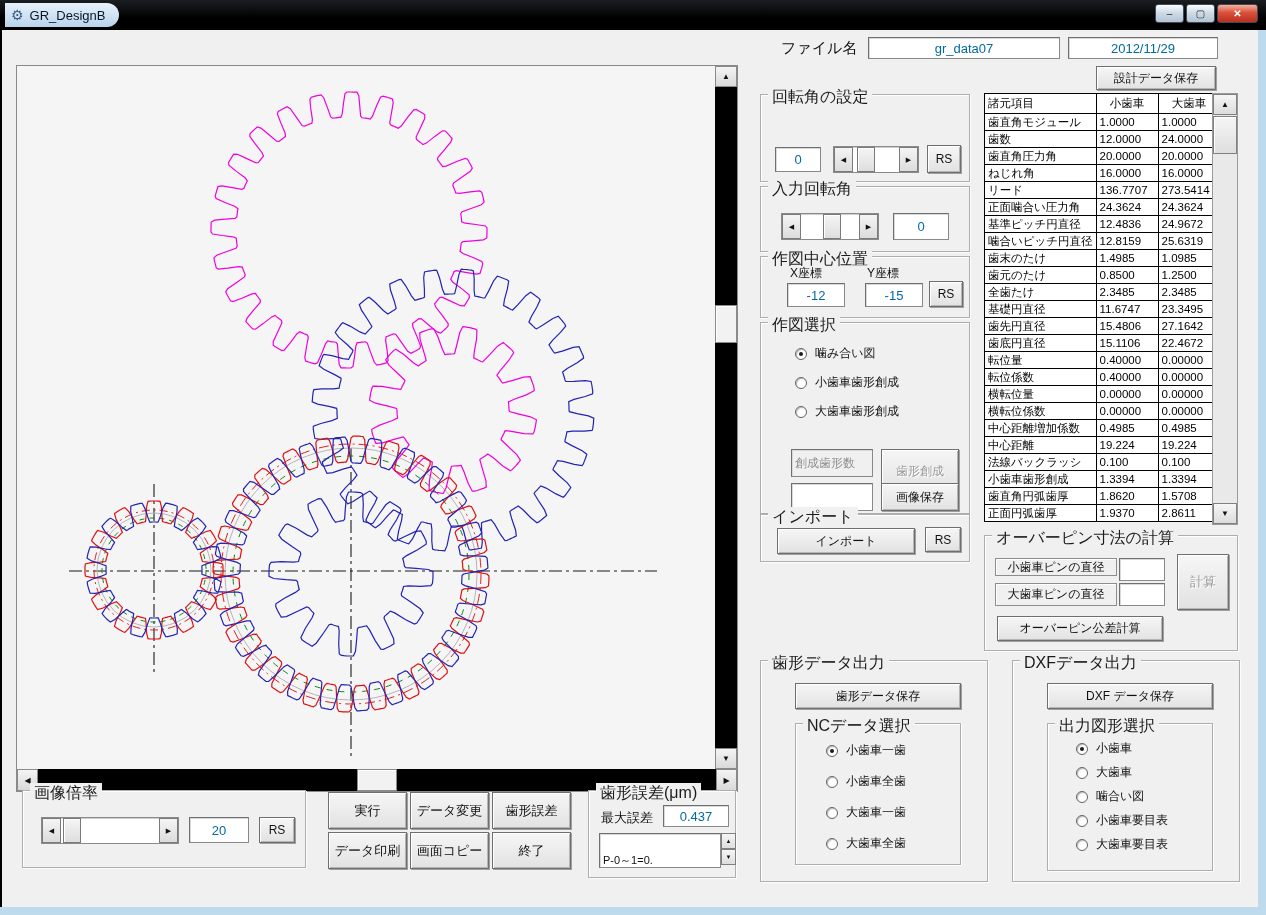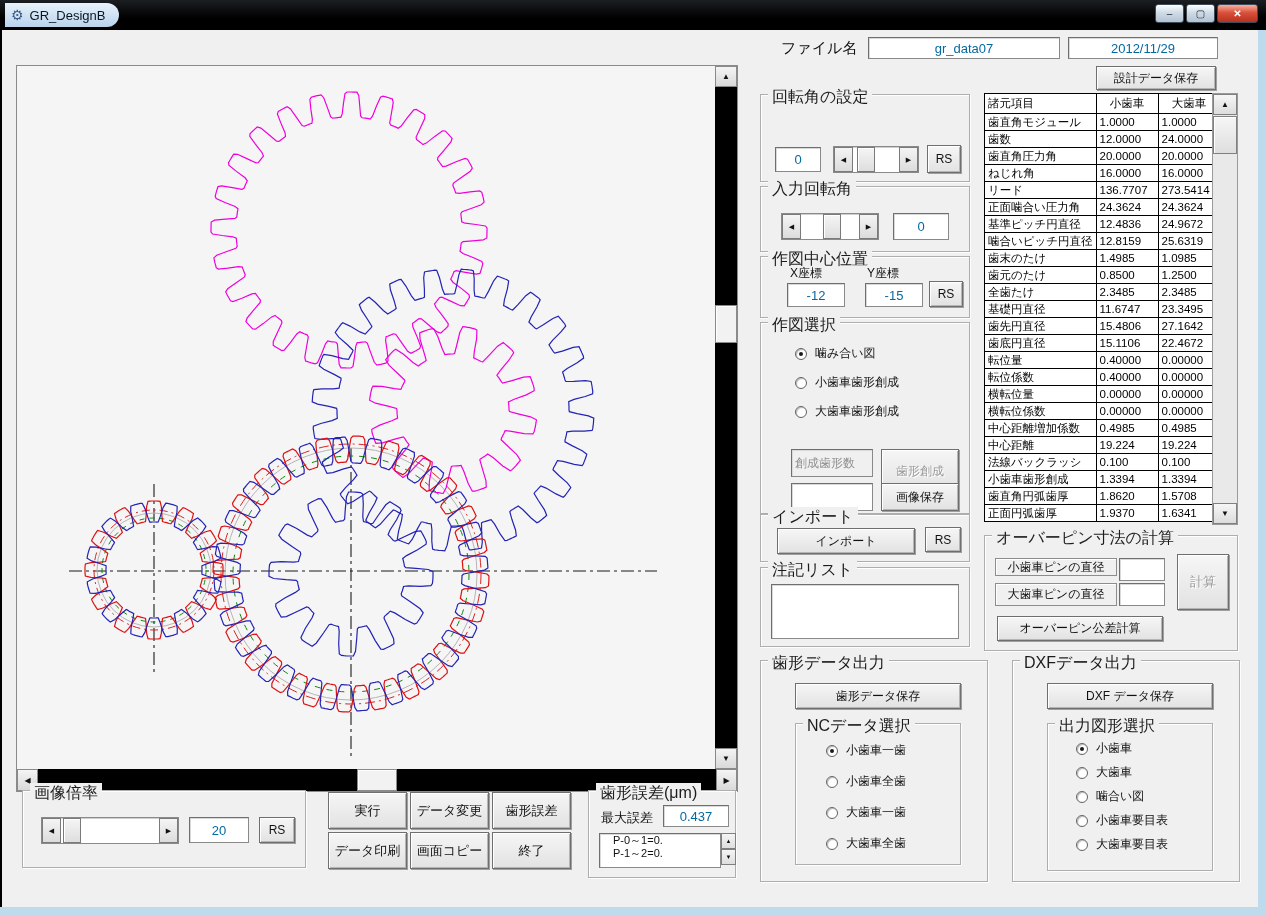--- a/index.html
+++ b/index.html
@@ -79,21 +79,21 @@
   table.spec th:first-child { text-align:left; }
   table.spec td.num { text-align:left; width:62px; }
   table.spec td.label { width:104px; text-align:left; }
   .tbl-scroll { position:absolute; left:1212px; top:93px; width:26px; height:430px; border:1px solid #9a9a9a; background:#e9e9e9; }
   .tbl-btn { position:absolute; left:0; width:24px; height:21px; background:linear-gradient(#f6f6f6,#dcdcdc); border:1px solid #808080;
     display:flex; align-items:center; justify-content:center; font-size:8px; color:#111; }
   .tbl-thumb { position:absolute; left:0; top:22px; width:24px; height:38px; background:linear-gradient(#f6f6f6,#dedede); border:1px solid #808080; box-shadow:inset 1px 1px 0 #fff; }
 
   
   .listbox { position:absolute; background:#fff; border:1px solid #8a8a8a; border-top-color:#6f6f6f; border-left-color:#6f6f6f; box-shadow:inset 1px 1px 0 #d9d9d9; overflow:hidden; }
-  .err-line { font-size:11px; color:#111; line-height:13px; padding-left:13px; white-space:nowrap; }
+  .err-line { font-size:11px; color:#111; line-height:13px; padding-left:3px; white-space:nowrap;margin-top:20px; }
   .spin { position:absolute; display:flex; flex-direction:column; }
   .spin-btn { width:15px; height:16px; background:linear-gradient(#f5f5f5,#dedede); border:1px solid #7f7f7f;
     display:flex; align-items:center; justify-content:center; font-size:6px; color:#111; }
 
   .big-label { position:absolute; font-size:15px; color:#111; white-space:nowrap; }
 </style>
 </head>
 <body>
 
 <div id="window">
@@ -208,24 +208,20 @@
       <div class="field" style="left:30px; top:160px; width:82px; height:28px; position:absolute;"></div>
       <div class="btn small" style="left:120px; top:160px; width:78px; height:28px;">画像保存</div>
     </div>
 
     <div class="grp" style="left:758px; top:484px; width:210px; height:48px;">
       <span class="grp-title">インポート</span>
       <div class="btn small" style="left:16px; top:13px; width:138px; height:26px;">インポート</div>
       <div class="btn small" style="left:164px; top:12px; width:36px; height:25px;">RS</div>
     </div>
 
-    <div class="grp" style="left:758px; top:537px; width:210px; height:80px;">
-      <span class="grp-title">注記リスト</span>
-      <div class="listbox" style="left:10px; top:16px; width:188px; height:55px;"></div>
-    </div>
 
     <div class="spec-table-wrap" style="left:982px; top:63px;">
       <table class="spec">
         <thead>
             <tr>
               <th style="width: 104px;">諸元項目</th>
               <th style="width: 62px;">小歯車</th>
               <th style="width: 62px;">大歯車</th>
             </tr>
           </thead>
@@ -341,21 +337,21 @@
               <td class="num">1.3394</td>
             </tr>
             <tr>
               <td class="label">歯直角円弧歯厚</td>
               <td class="num">1.8620</td>
               <td class="num">1.5708</td>
             </tr>
             <tr>
               <td class="label">正面円弧歯厚</td>
               <td class="num">1.9370</td>
-              <td class="num">1.6341</td>
+              <td class="num">2.8611</td>
             </tr>
           </tbody>
       </table>
     </div>
     <div class="tbl-scroll" style="left:1210px; top:63px; height:432px;">
       <div class="tbl-btn" style="top:0;">▲</div>
       <div class="tbl-thumb"></div>
       <div class="tbl-btn" style="bottom:0;">▼</div>
     </div>
 

